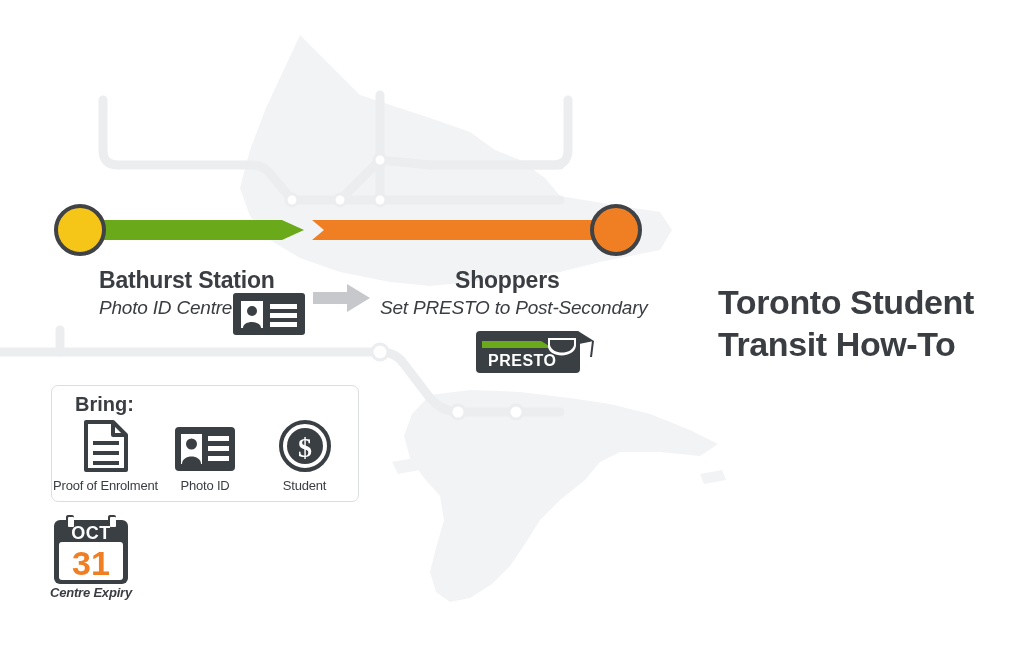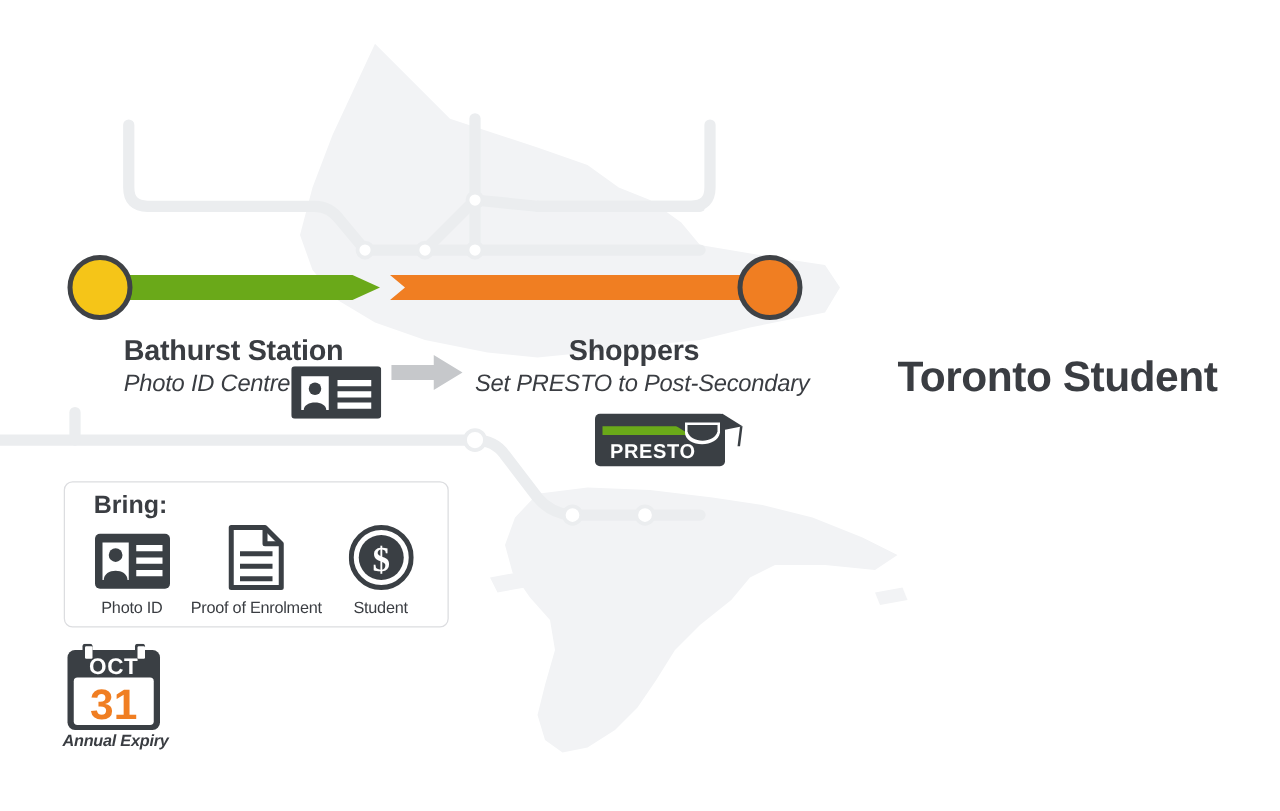--- a/index.html
+++ b/index.html
@@ -260,57 +260,58 @@
     <g>
       <path d="M62 10 L102 2 L118 12 L78 20 Z" fill="#3a3f44"></path>
       <path d="M72 17 C72 29 98 30 100 17 L100 9 L72 9 Z" fill="#ffffff"></path>
       <path d="M74 16 C76 26 96 26 98 16 L98 11 L74 11 Z" fill="#3a3f44"></path>
       <path d="M116 12 L118 12 L116 28 L114 28 Z" fill="#3a3f44"></path>
     </g>
   </svg>
 
   <div id="page-title">
     <span class="line">Toronto Student</span>
+    <span class="line">Transit How-To</span>
   </div>
 
   <div id="bring-box"></div>
   <div id="bring-heading">Bring:</div>
 
   <div class="bring-items">
+
+    <div class="bring-item">
+      <span class="glyph">
+        <svg width="46" height="52" viewBox="0 0 46 52" xmlns="http://www.w3.org/2000/svg">
+          <path d="M3 2 H30 L43 15 V50 H3 Z" fill="none" stroke="#3a3f44" stroke-width="4" stroke-linejoin="round"></path>
+          <path d="M30 2 L30 15 L43 15" fill="none" stroke="#3a3f44" stroke-width="4" stroke-linejoin="round"></path>
+          <rect x="10" y="21" width="26" height="4" fill="#3a3f44"></rect>
+          <rect x="10" y="31" width="26" height="4" fill="#3a3f44"></rect>
+          <rect x="10" y="41" width="26" height="4" fill="#3a3f44"></rect>
+        </svg>
+      </span>
+      <span class="cap">Proof of Enrolment</span>
+    </div>
 
     <div class="bring-item">
       <span class="glyph">
         <svg width="62" height="46" viewBox="0 0 62 46" xmlns="http://www.w3.org/2000/svg">
           <rect x="1" y="1" width="60" height="44" rx="4" fill="#3a3f44"></rect>
           <rect x="7" y="8" width="21" height="30" fill="#ffffff"></rect>
           <circle cx="17.5" cy="18" r="5.5" fill="#3a3f44"></circle>
           <path d="M8 38 C8 28 27 28 27 38 Z" fill="#3a3f44"></path>
           <rect x="34" y="10" width="21" height="5" fill="#ffffff"></rect>
           <rect x="34" y="20" width="21" height="5" fill="#ffffff"></rect>
           <rect x="34" y="30" width="21" height="5" fill="#ffffff"></rect>
         </svg>
       </span>
       <span class="cap">Photo ID</span>
     </div>
 
     <div class="bring-item">
       <span class="glyph">
-        <svg width="46" height="52" viewBox="0 0 46 52" xmlns="http://www.w3.org/2000/svg">
-          <path d="M3 2 H30 L43 15 V50 H3 Z" fill="none" stroke="#3a3f44" stroke-width="4" stroke-linejoin="round"></path>
-          <path d="M30 2 L30 15 L43 15" fill="none" stroke="#3a3f44" stroke-width="4" stroke-linejoin="round"></path>
-          <rect x="10" y="21" width="26" height="4" fill="#3a3f44"></rect>
-          <rect x="10" y="31" width="26" height="4" fill="#3a3f44"></rect>
-          <rect x="10" y="41" width="26" height="4" fill="#3a3f44"></rect>
-        </svg>
-      </span>
-      <span class="cap">Proof of Enrolment</span>
-    </div>
-
-    <div class="bring-item">
-      <span class="glyph">
         <svg width="52" height="52" viewBox="0 0 52 52" xmlns="http://www.w3.org/2000/svg">
           <circle cx="26" cy="26" r="24" fill="none" stroke="#3a3f44" stroke-width="4"></circle>
           <circle cx="26" cy="26" r="18" fill="#3a3f44"></circle>
           <text x="26" y="37" text-anchor="middle" font-family="Liberation Serif, serif" font-size="28" font-weight="bold" fill="#ffffff">$</text>
         </svg>
       </span>
       <span class="cap">Student</span>
     </div>
 
   </div>
@@ -318,15 +319,15 @@
   <svg id="calendar" width="80" height="72" viewBox="0 0 80 72" xmlns="http://www.w3.org/2000/svg">
     <rect x="14" y="0" width="8" height="12" rx="2" fill="#3a3f44"></rect>
     <rect x="56" y="0" width="8" height="12" rx="2" fill="#3a3f44"></rect>
     <rect x="2" y="5" width="74" height="64" rx="6" fill="#3a3f44"></rect>
     <rect x="7" y="27" width="64" height="38" rx="3" fill="#ffffff"></rect>
     <rect x="16" y="2" width="6" height="10" rx="1" fill="#ffffff"></rect>
     <rect x="58" y="2" width="6" height="10" rx="1" fill="#ffffff"></rect>
     <text x="39" y="24" text-anchor="middle" font-family="Liberation Sans, sans-serif" font-size="18" font-weight="bold" fill="#ffffff" letter-spacing="0.5">OCT</text>
     <text x="39" y="60" text-anchor="middle" font-family="Liberation Sans, sans-serif" font-size="34" font-weight="bold" fill="#f07e22">31</text>
   </svg>
-  <div id="calendar-caption">Annual Expiry</div>
+  <div id="calendar-caption">Centre Expiry</div>
 
 </div>
 
 </body></html>

